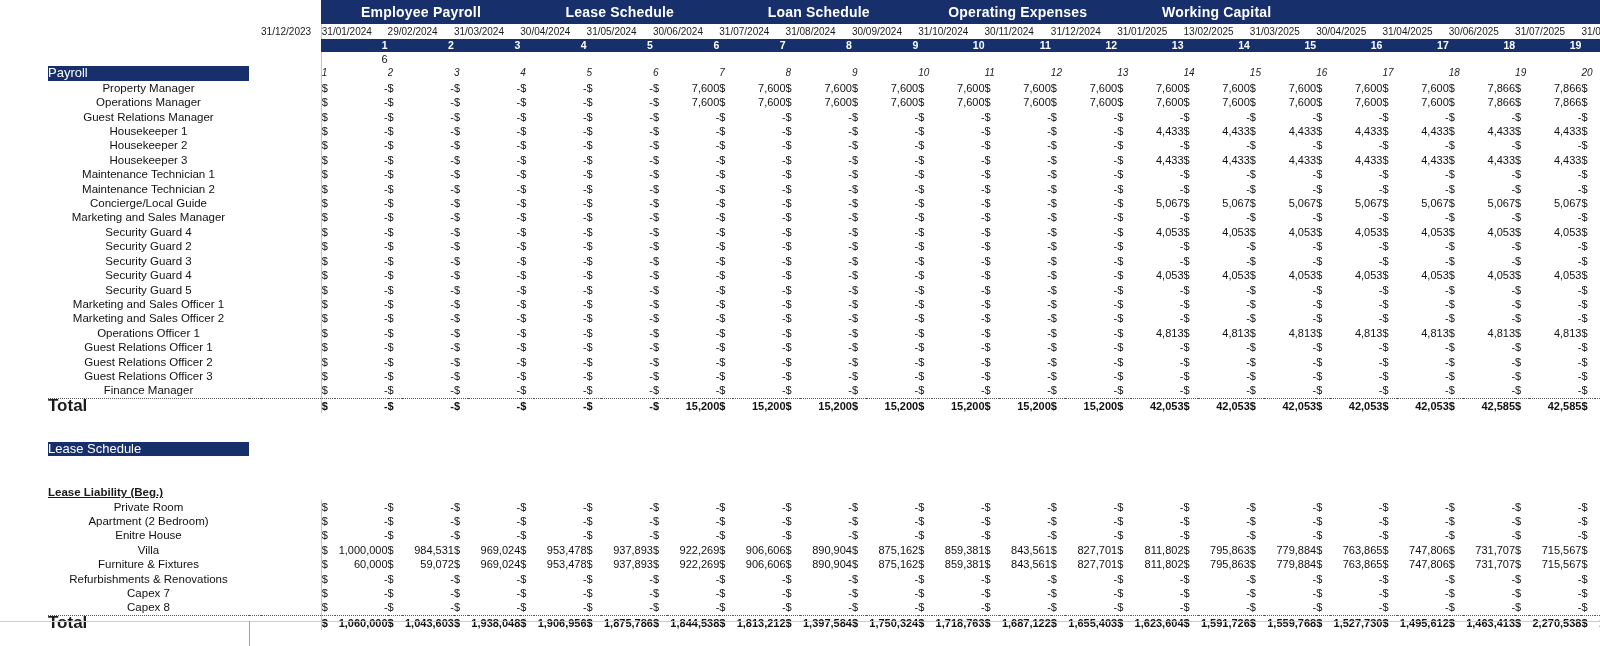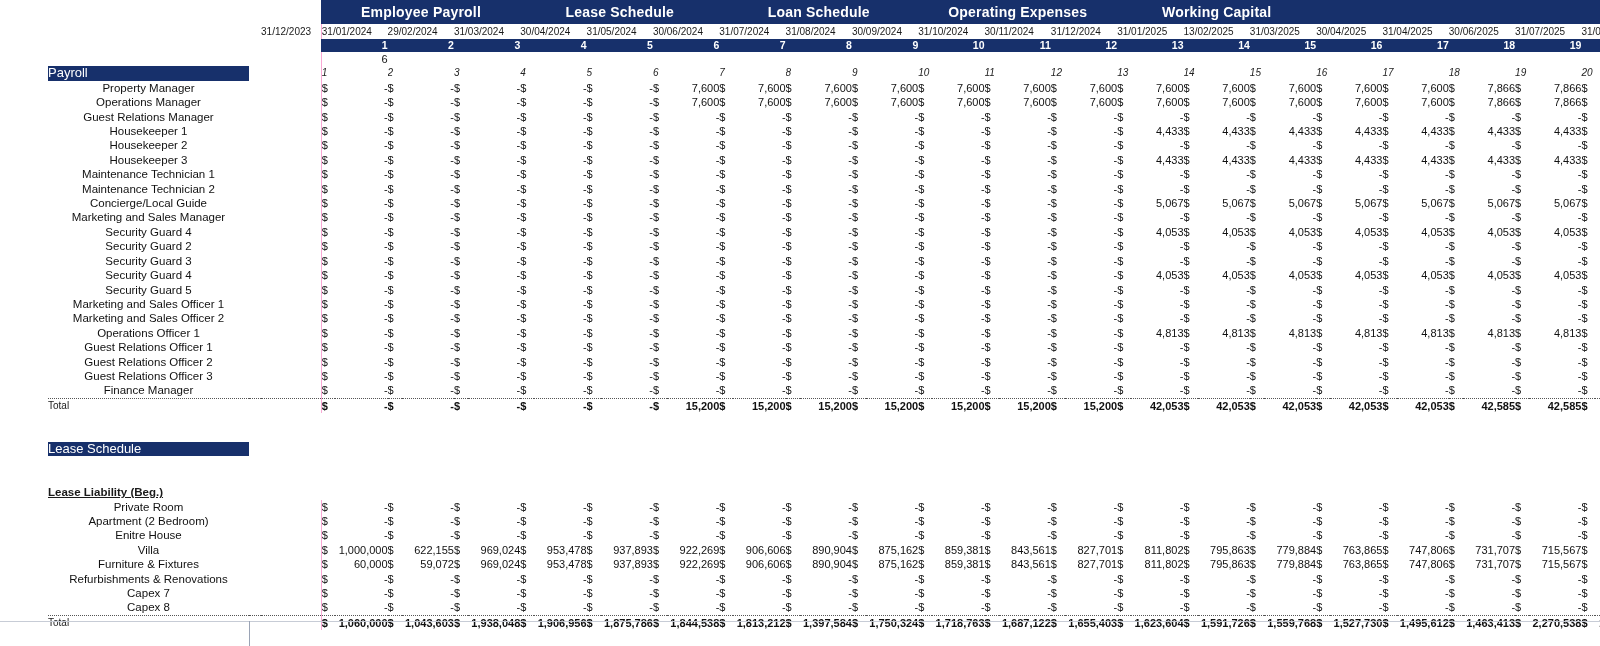--- a/index.html
+++ b/index.html
@@ -36,21 +36,21 @@
   .dt{font-size:10px;text-align:left;padding-right:3px;color:#1a1a1a;}
   .numhdr{font-size:10.5px;font-weight:bold;color:#ffffff;text-align:right;padding-right:3px;}
   .idx{font-size:10px;font-style:italic;text-align:left;padding-left:4px;color:#222;}
 
   .lbl{padding-left:12px;font-size:11.5px;color:#111;text-align:center;}
   .lbl-sec{
     background:#17306b;color:#ffffff;font-weight:normal;font-size:13px;
     padding-left:6px;
   }
   .lbl-sub{font-weight:bold;text-decoration:underline;padding-left:12px;font-size:11.5px;}
-  .lbl-total{padding-left:12px;font-weight:normal;font-size:10px;}
+  .lbl-total{padding-left:12px;font-weight:bold;font-size:17px;}
 
   .cur{text-align:left;font-size:11px;color:#111;padding-left:1px;}
   .val{text-align:right;font-size:11px;color:#111;padding-right:4px;}
   .val.dash{color:#111;}
   .tot .cur,.tot .val{font-weight:bold;}
 
   
   .vsep{border-left:1px solid #f9a8d4;}
   .vsep-dark{border-left:1px solid #17306b;}
 
@@ -1418,21 +1418,21 @@
           <td class="cur">$</td>
           <td class="val dash">-</td>
         </tr>
         <tr class="row">
           <td class="lbl">Villa</td>
           <td></td>
           <td></td>
           <td class="cur vsep">$</td>
           <td class="val">1,000,000</td>
           <td class="cur">$</td>
-          <td class="val">622,155</td>
+          <td class="val">984,531</td>
           <td class="cur">$</td>
           <td class="val">969,024</td>
           <td class="cur">$</td>
           <td class="val">953,478</td>
           <td class="cur">$</td>
           <td class="val">937,893</td>
           <td class="cur">$</td>
           <td class="val">922,269</td>
           <td class="cur">$</td>
           <td class="val">906,606</td>

